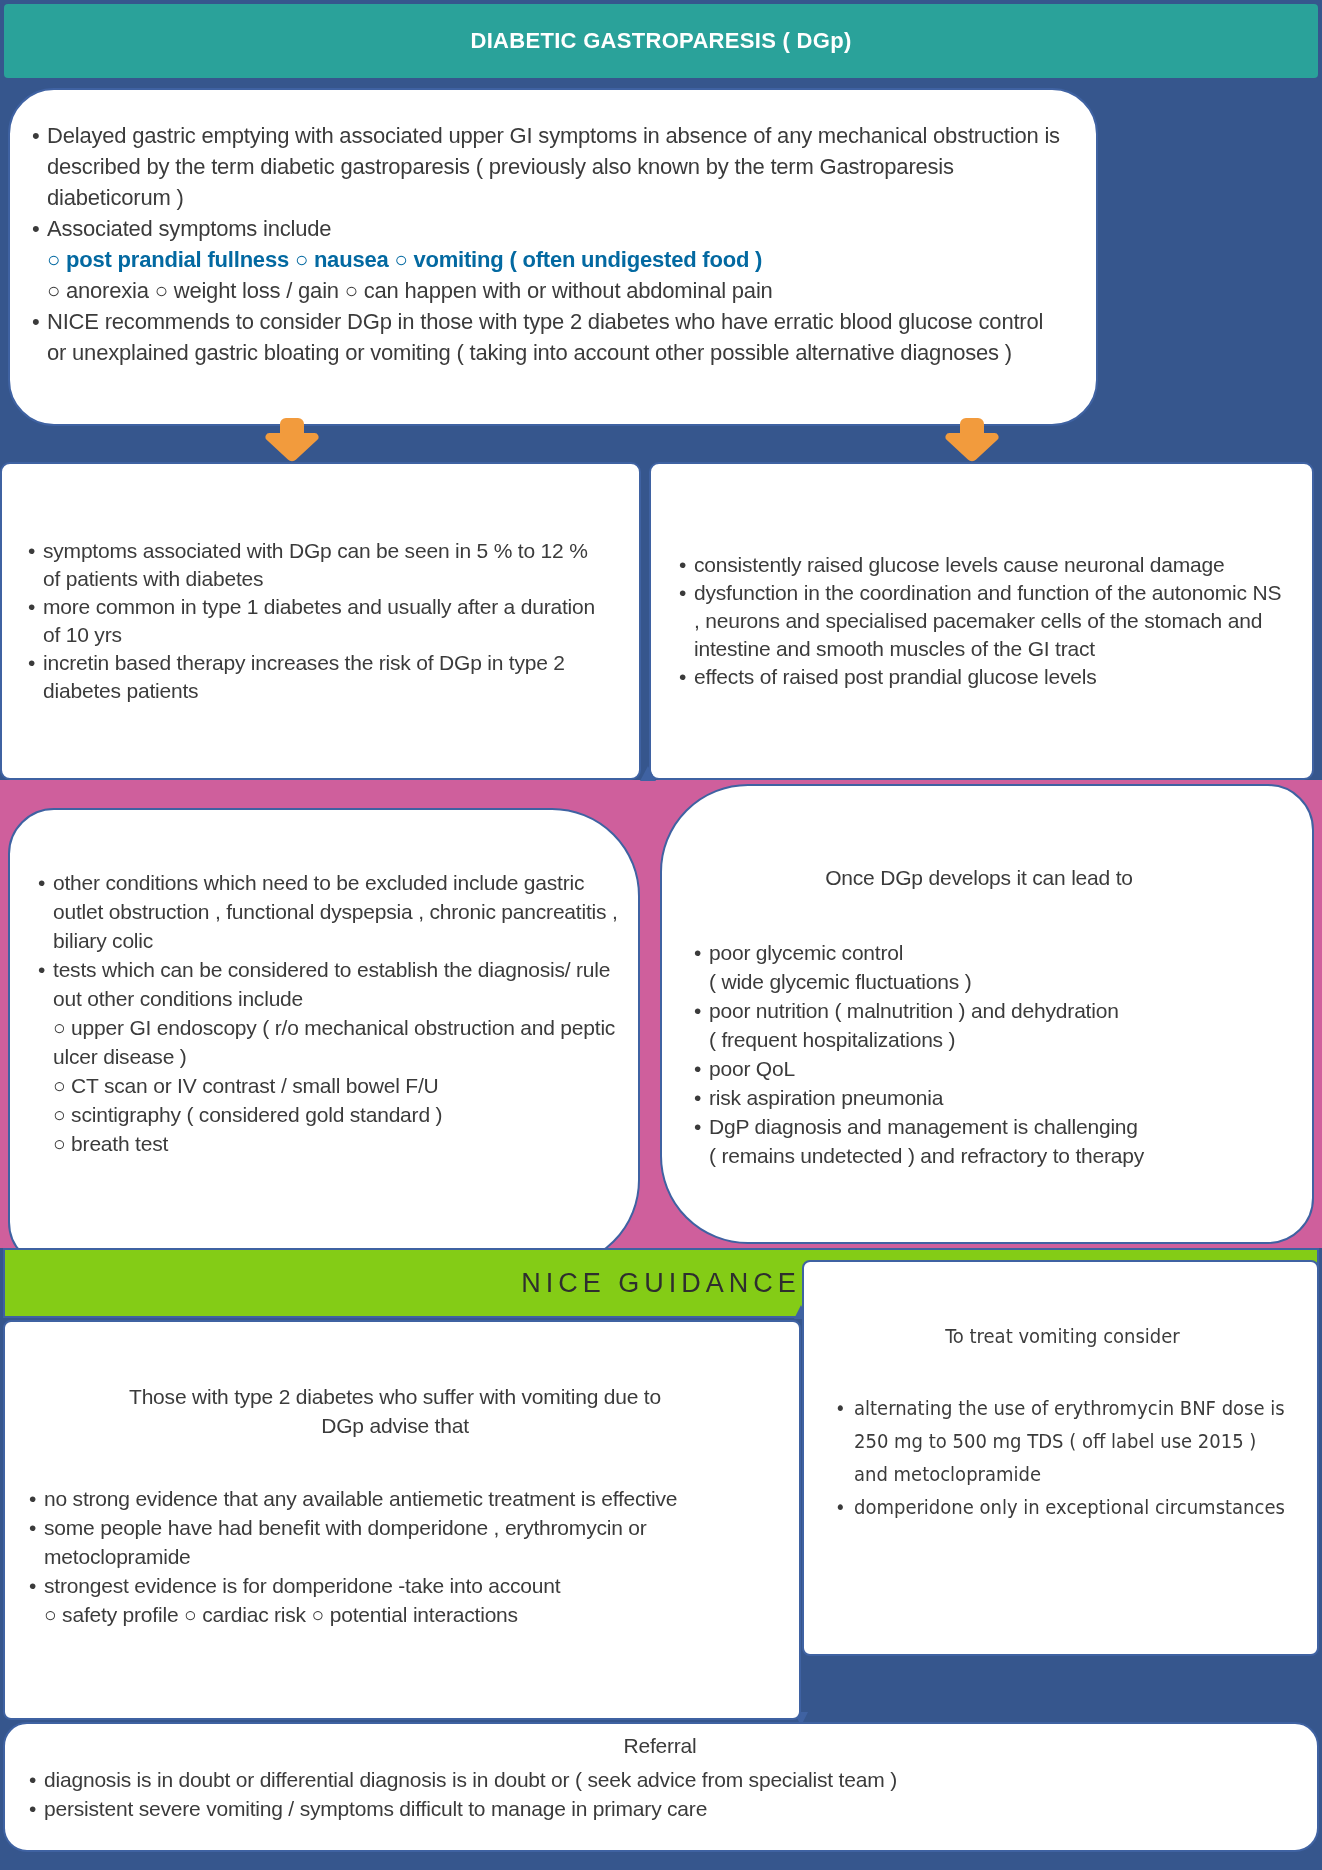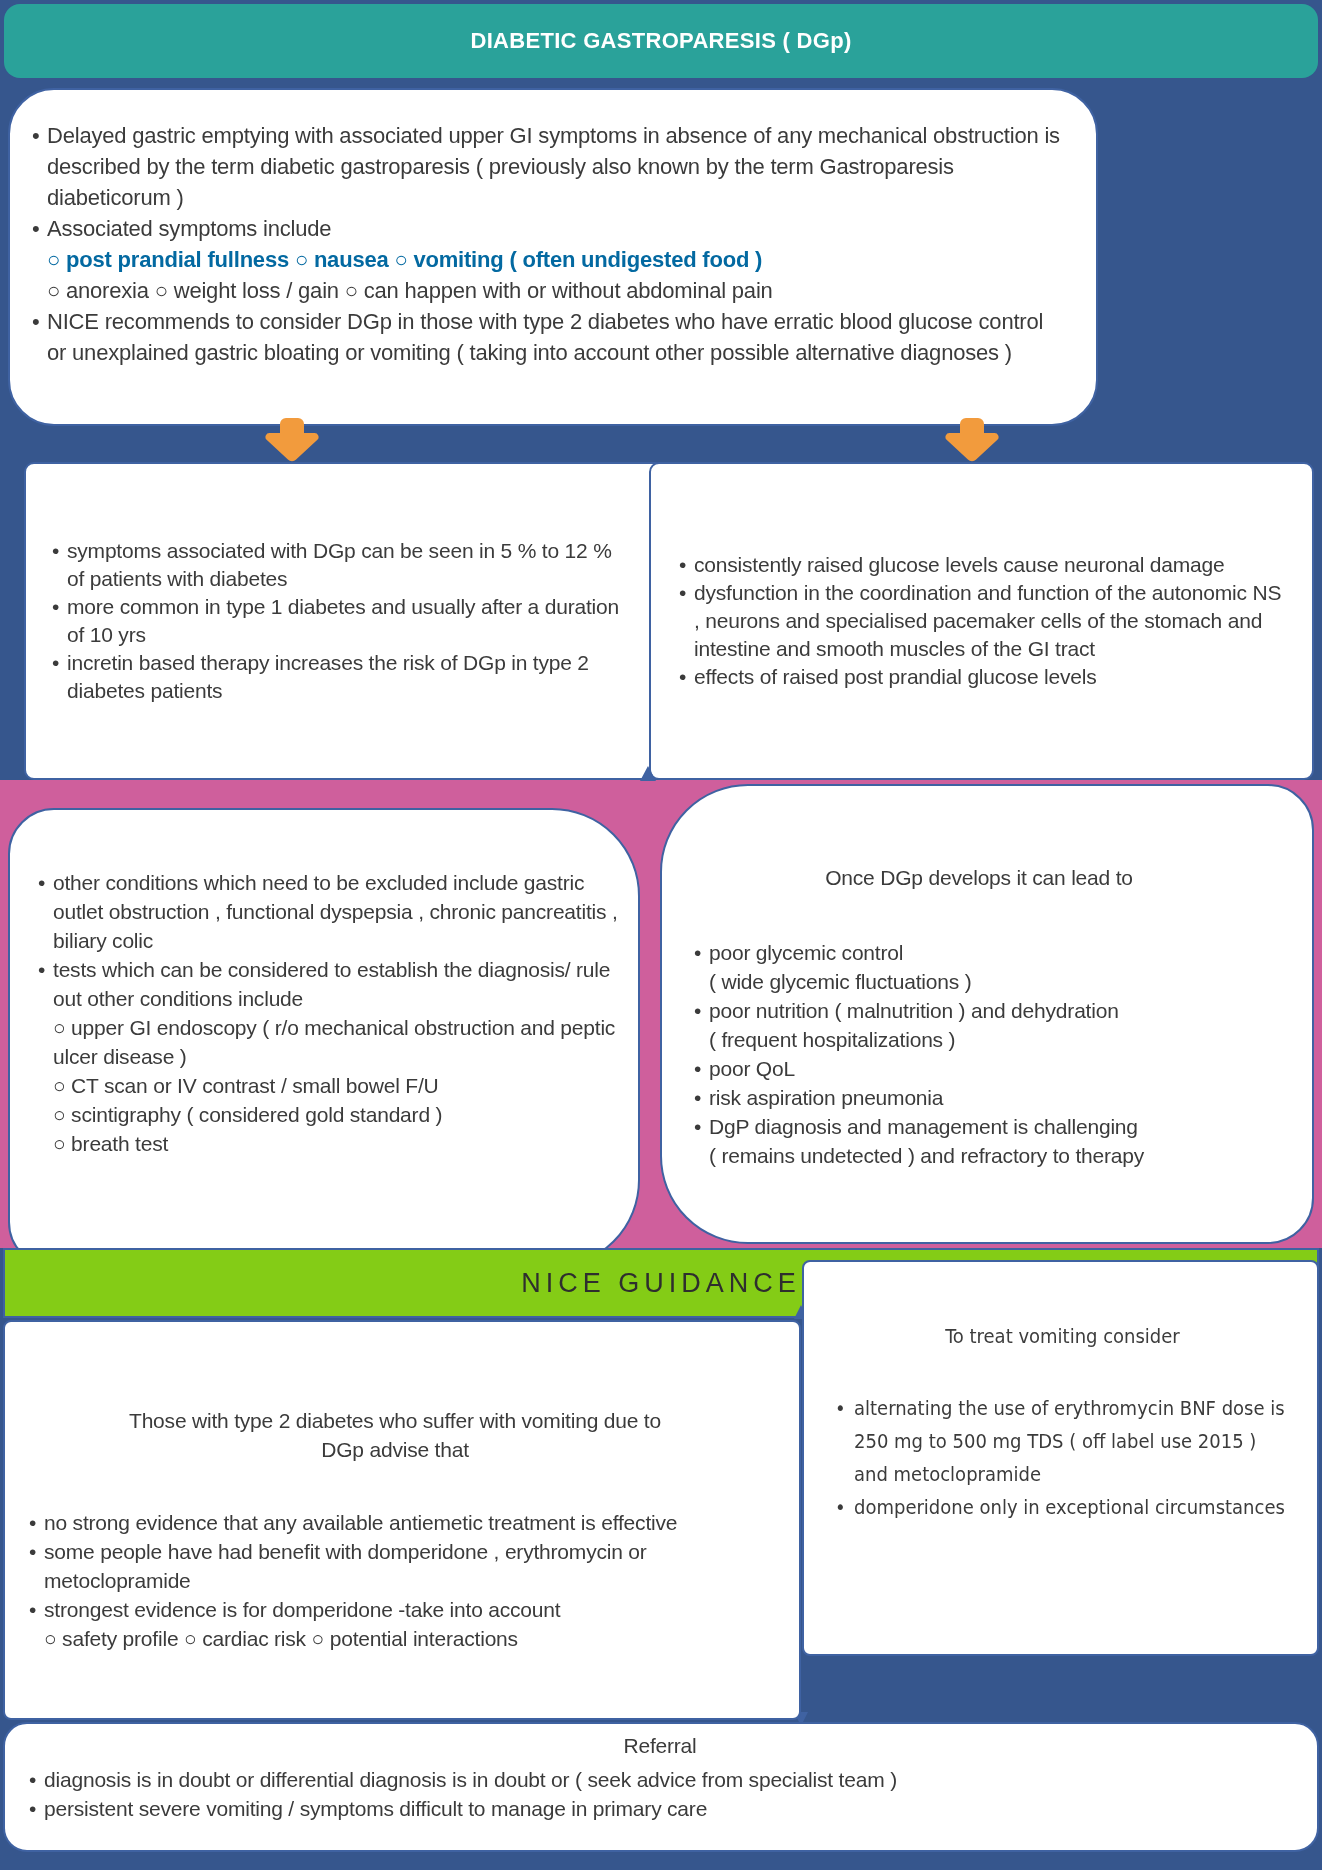--- a/index.html
+++ b/index.html
@@ -6,37 +6,37 @@
   .canvas {
     position:relative; width:1322px; height:1870px; margin:0 auto;
     background:#36568D; overflow:hidden;
     font-family:"Liberation Sans","DejaVu Sans",sans-serif;
     color:#3b3b3b; font-stretch:condensed; letter-spacing:-0.2px;
   }
   .box { position:absolute; background:#ffffff; border:2px solid #3F62A2; box-sizing:border-box; }
 
   
   .header { position:absolute; left:4px; top:4px; width:1314px; height:74px;
-    background:#2AA29A; border-radius:16px; display:flex; align-items:center; justify-content:center; }
+    background:#2AA29A; border-radius:4px; display:flex; align-items:center; justify-content:center; }
   .header-title { color:#ffffff; font-weight:bold; font-size:22px; letter-spacing:0.3px; }
 
   
   ul { list-style:none; margin:0; padding:0; }
   .li { position:relative; padding-left:17px; margin:0; }
   .li::before { content:"\2022"; position:absolute; left:2px; top:0; color:#3b3b3b; }
   .sub { padding-left:17px; }
   .cont { padding-left:17px; }
 
   
   .intro { left:8px; top:88px; width:1090px; height:338px; border-radius:46px; padding:30px 28px 0 20px; }
   .intro .li, .intro .sub { font-size:22px; line-height:31px; }
   .blue { color:#0369a1; font-weight:bold; }
 
   
-  .epi  { left:24px;   top:462px; width:641px; height:318px; border-radius:10px;
+  .epi  { left:0;   top:462px; width:641px; height:318px; border-radius:10px;
           display:flex; align-items:center; padding:0 40px 0 24px; }
   .path { left:649px; top:462px; width:665px; height:318px; border-radius:10px;
           display:flex; align-items:center; padding:0 24px 0 26px; }
   .epi .li, .path .li { font-size:21px; line-height:28px; }
 
   
   .arrow { position:absolute; width:56px; height:45px; }
   .arrow svg { display:block; width:56px; height:45px; }
   .arrow-1 { left:264px; top:417px; }
   .arrow-2 { left:944px; top:417px; }
@@ -47,21 +47,21 @@
   .leads   { left:660px; top:784px; width:654px; height:460px; border-radius:88px 46px 46px 88px; padding:46px 26px 8px 30px; }
   .exclude .li, .exclude .sub, .leads .li, .leads .cont { font-size:21px; line-height:29px; }
   .leads-title { text-align:center; font-size:21px; margin:34px 30px 48px 10px; }
 
   
   .banner { position:absolute; left:3px; top:1248px; width:1316px; height:70px; box-sizing:border-box;
     background:#84cc16; border:2px solid #3F62A2; display:flex; align-items:center; justify-content:center; }
   .banner-text { font-size:27px; letter-spacing:5px; color:#2e2e2e; font-weight:400; }
 
   
-  .advise { left:3px;   top:1320px; width:798px; height:400px; border-radius:8px; padding:76px 36px 0 22px; }
+  .advise { left:3px;   top:1320px; width:798px; height:400px; border-radius:8px; padding:52px 36px 0 22px; }
   .treat  { left:802px; top:1260px; width:517px; height:396px; border-radius:8px; padding:44px 24px 0 28px;
             font-family:"DejaVu Sans",sans-serif; letter-spacing:0; }
   .advise-title { text-align:center; font-size:21px; line-height:29px; max-width:580px; margin:8px auto 44px; }
   .advise .li, .advise .sub { font-size:21px; line-height:29px; max-width:680px; }
   .treat-title { text-align:center; font-size:20px; margin:18px 0 44px; color:#3d3d3d; }
   .treat .li { font-size:20px; line-height:33px; padding-left:22px; }
   .treat .li::before { left:3px; }
 
   
   .referral { left:3px; top:1722px; width:1316px; height:130px; border-radius:24px; padding:8px 24px 0 22px; }

